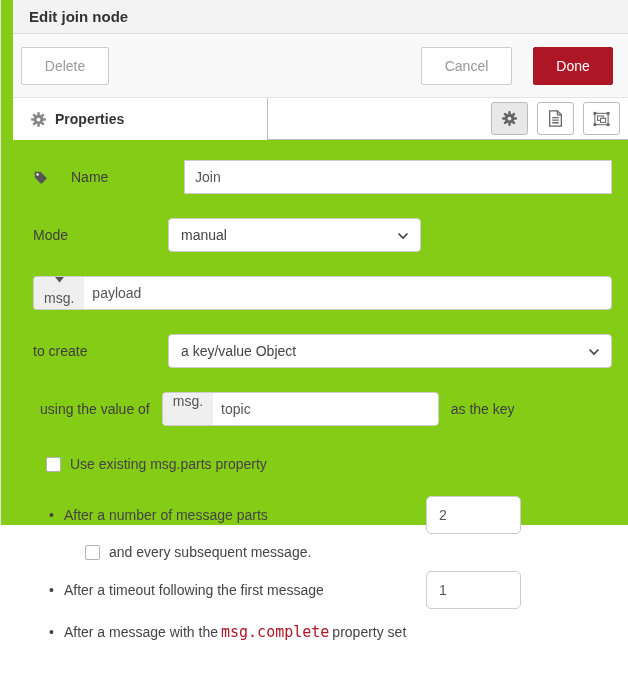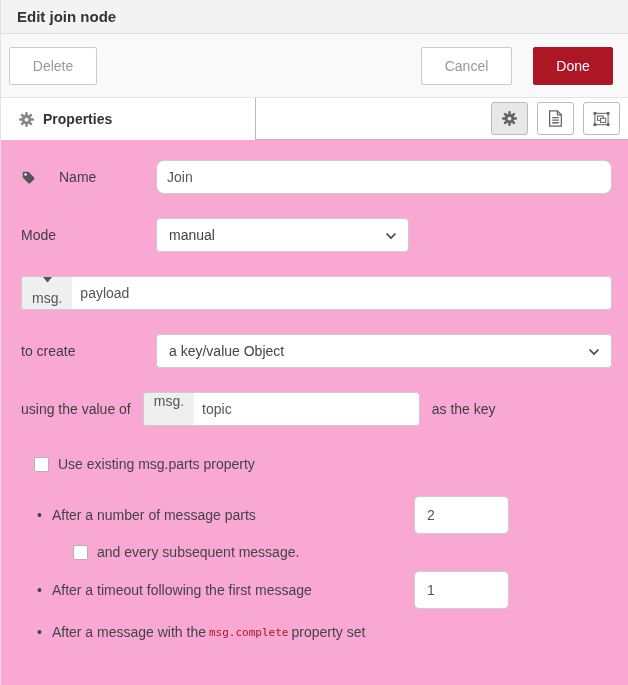--- a/index.html
+++ b/index.html
@@ -5,23 +5,24 @@
   * { box-sizing: border-box; margin: 0; padding: 0; }
   html, body { width: 628px; height: 685px; }
   body {
     font-family: "Liberation Sans", "DejaVu Sans", sans-serif;
     background: #ffffff;
     color: #444;
     font-size: 14px;
     overflow: hidden;
   }
   .dialog {
-    width: 628px; height: 685px;
+    width: 628px; height: 525px;
     border-left: 1px solid #e2e2e2;
-    background: #f9a8d4;
+    background: #84cc16;
+    padding-left: 12px;
   }
   
   .tray-header {
     height: 34px;
     background: #f3f3f3;
     border-bottom: 1px solid #dddddd;
     display: flex; align-items: center;
     padding-left: 16px;
     font-size: 15px; font-weight: bold; color: #333;
   }
@@ -92,26 +93,27 @@
     margin: 0 16px 24px 20px;
     height: 34px;
   }
   .form-label {
     width: 135px; flex: none;
     display: flex; align-items: center; gap: 24px;
     color: #3f3f3f;
   }
   .text-input {
     flex: 1; height: 34px;
-    border: 1px solid #ccc; border-radius: 8px;
+    border: 1px solid #ccc; border-radius: 0;
     padding: 0 10px;
     font-size: 14px; color: #555;
     font-family: inherit;
     background: #fff;
     outline: none;
+    margin-left: 16px;
   }
   .select {
     height: 34px;
     border: 1px solid #ccc; border-radius: 4px;
     background: #fff;
     display: flex; align-items: center;
     padding: 0 12px;
     color: #444;
     position: relative;
     cursor: pointer;
@@ -134,21 +136,21 @@
     color: #555;
     cursor: pointer;
     flex-direction: column;
   }
   .ti-value {
     display: flex; align-items: center;
     padding-left: 8px;
     color: #555;
   }
   .row-key { height: 34px; display: flex; align-items: center; margin: 0 16px 28px 20px; }
-  .row-key .form-label-auto { color: #3f3f3f; margin-right: 12px; }
+  .row-key .form-label-auto { color: #3f3f3f; margin-right: 12px; margin-left: 7px; }
   .ti-key { width: 277px; }
   .suffix-text { margin-left: 12px; color: #3f3f3f; }
   
   .checkbox {
     width: 15px; height: 15px; flex: none;
     border: 1px solid #b3b3b3; border-radius: 2px;
     background: #fff;
     cursor: pointer;
   }
   .chk-row {
@@ -175,21 +177,21 @@
     width: 95px; height: 38px;
     border: 1px solid #ccc; border-radius: 5px;
     padding: 0 12px;
     font-size: 14px; color: #555;
     font-family: inherit;
     outline: none;
   }
   .code {
     font-family: "DejaVu Sans Mono", "Liberation Mono", monospace;
     color: #AD1625;
-    font-size: 11px;
+    font-size: 15px;
     padding: 0 3px;
   }
   svg { display: block; flex: none; }
 </style>
 </head>
 <body>
 
 <div class="dialog">
 
   <div class="tray-header">

